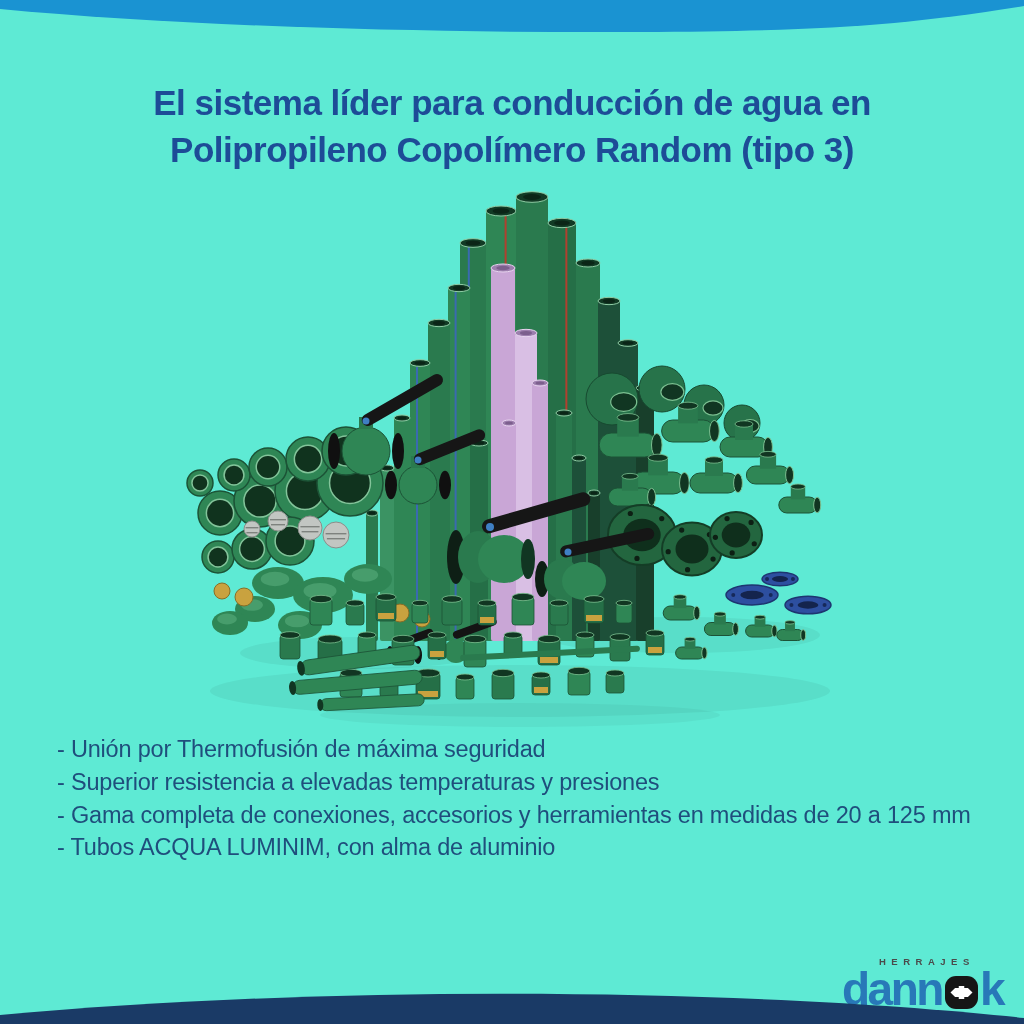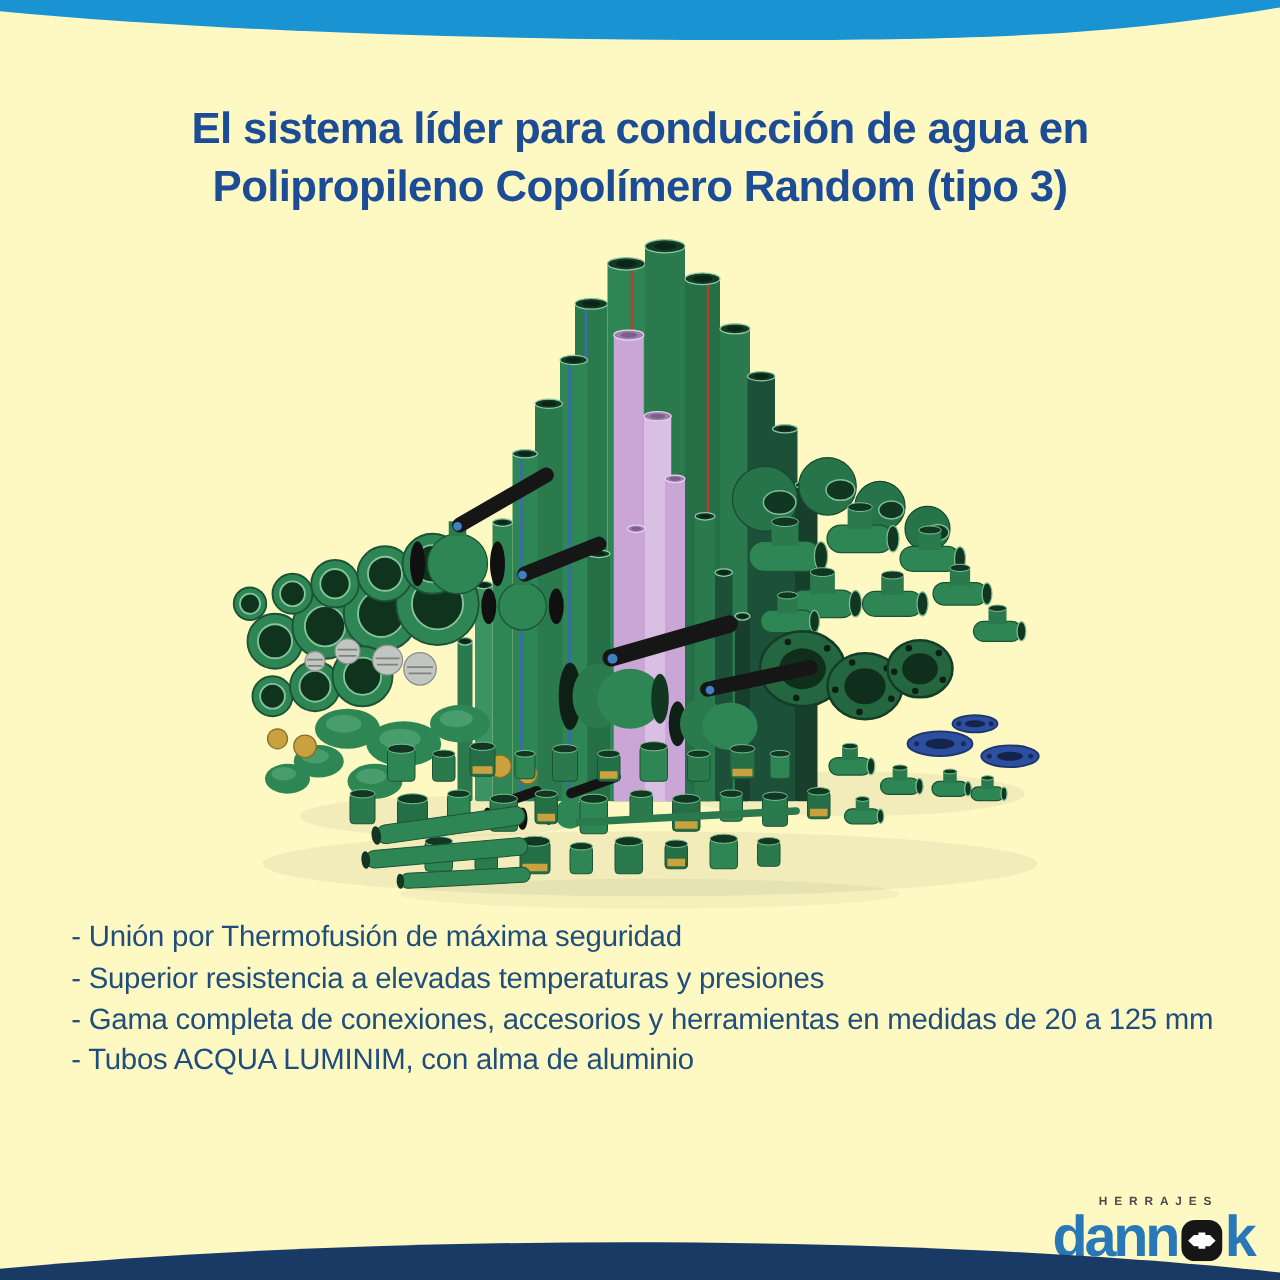--- a/index.html
+++ b/index.html
@@ -1,17 +1,17 @@
 <!DOCTYPE html>
 <html style="--top_wave: #1a93d2; --bottom_wave: #1a3a66; --heading: #1d4c97; --body_text: #1f4e7c; --logo_blue: #2878b8; --logo_gray: #4b4b4b; --pipe_green: #2f8655; --pipe_dark_green: #183f2b; --pipe_lilac: #c9a6d6; --valve_handle_black: #161616; --flange_blue: #2d4fa0; --brass: #c9a23f;"><head>
 <meta charset="utf-8">
 <style>
   html,body{margin:0;padding:0;background:#ffffff;}
   .canvas{
-    position:relative;width:1024px;height:1024px;background:#fef9c3;overflow:hidden;
+    position:relative;width:1024px;height:1024px;background:#5eead4;overflow:hidden;
     font-family:"Liberation Sans",sans-serif;
   }
   .wave{position:absolute;left:0;width:1024px;display:block;}
   .wave-top{top:0;height:40px;}
   .wave-bottom{bottom:0;height:40px;}
   .heading{
     position:absolute;top:79px;left:0;width:1024px;text-align:center;
     color:var(--heading,#1d4c97);font-weight:bold;font-size:35px;line-height:47px;
     letter-spacing:-0.5px;
   }

